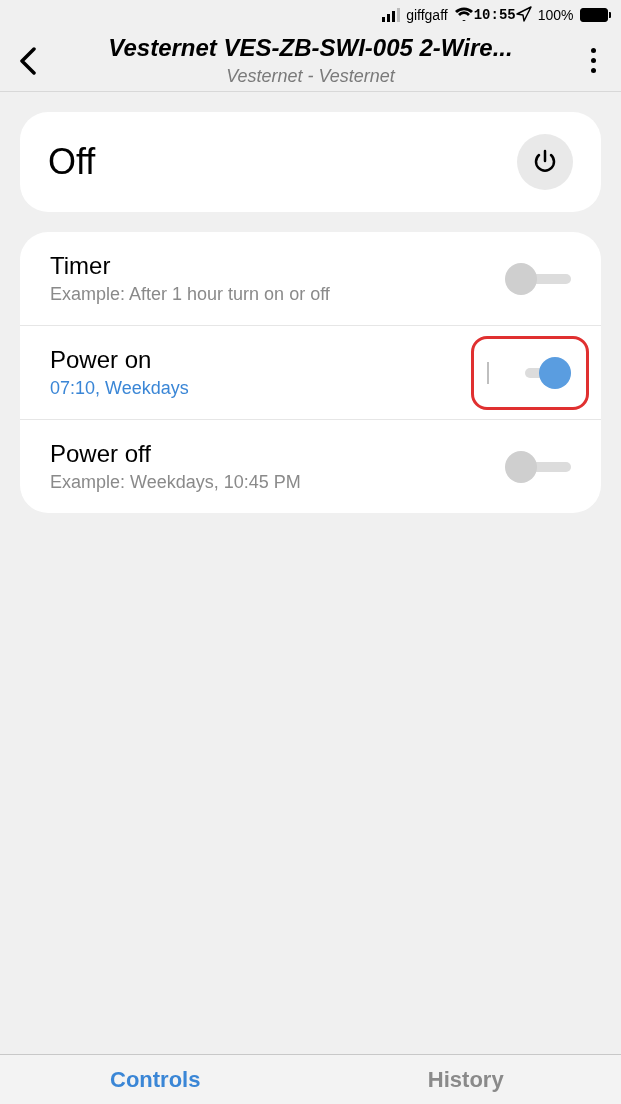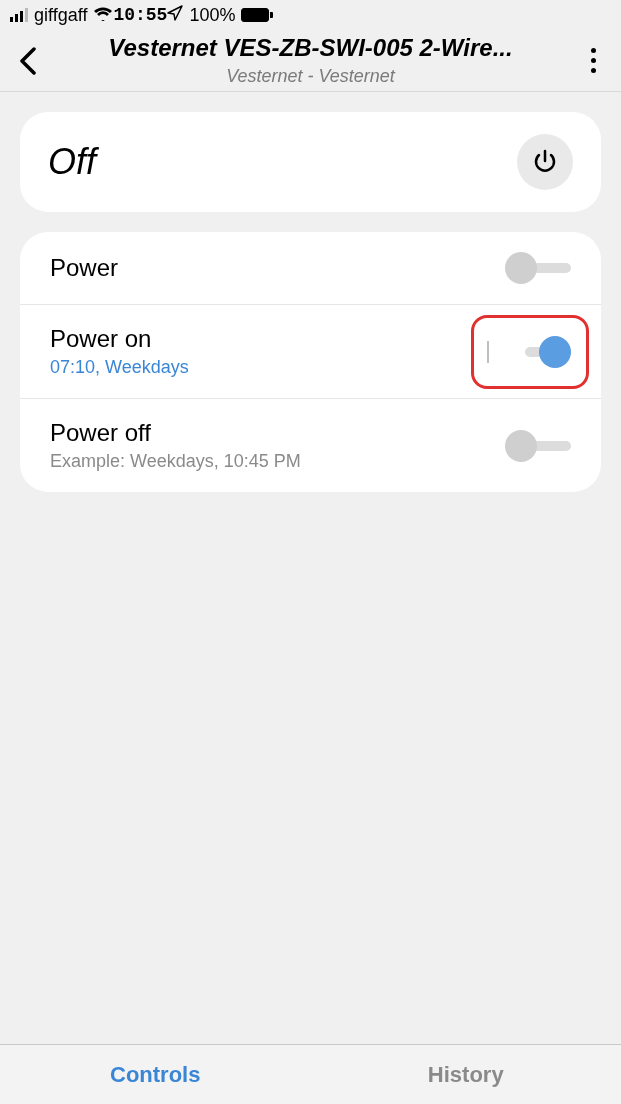--- a/index.html
+++ b/index.html
@@ -10,23 +10,23 @@
     font-family: -apple-system, "Helvetica Neue", Helvetica, Arial, sans-serif;
     display: flex;
     flex-direction: column;
     overflow: hidden;
   }
   
   .status-bar {
     height: 30px;
     display: flex;
     align-items: center;
-    justify-content: flex-start;
+    justify-content: flex-end;
     padding: 12px 10px;
-    font-size: 18px;
+    font-size: 14px;
     font-weight: 500;
     color: #000;
   }
   .status-left, .status-right { display: flex; align-items: center; gap: 6px; }
   .status-center { font-weight: 600; font-family: Liberation Mono, monospace; }
   .signal-icon { display: inline-flex; align-items: flex-end; gap: 2px; }
   .signal-bar { width: 3px; background: #000; }
   .signal-bar.dim { background: #bbb; }
   .signal-bar.b1{height:5px}.signal-bar.b2{height:8px}.signal-bar.b3{height:11px}.signal-bar.b4{height:14px}
   .battery { display: inline-flex; align-items: center; }
@@ -71,21 +71,21 @@
     background: #fff;
     border-radius: 28px;
     margin-bottom: 20px;
   }
   .state-card {
     display: flex;
     align-items: center;
     justify-content: space-between;
     padding: 22px 28px;
   }
-  .state-label { font-size: 36px; font-weight: 400; font-style: italic; }
+  .state-label { font-size: 36px; font-weight: 400; }
   .power-btn {
     width: 56px; height: 56px; border-radius: 50%;
     background: #e9e9e9;
     display: flex; align-items: center; justify-content: center;
     cursor: pointer;
   }
   .list-row {
     padding: 20px 30px;
     display: flex;
     align-items: center;
@@ -119,21 +119,21 @@
   .highlight-box {
     position: absolute;
     border: 3px solid #e03030;
     border-radius: 16px;
     width: 118px; height: 74px;
     right: 12px; top: 50%; transform: translateY(-50%);
     pointer-events: none;
   }
   
   .tab-bar {
-    height: 60px;
+    height: 50px;
     border-top: 1px solid #c8c8c8;
     display: flex;
     background: #f3f3f3;
   }
   .tab {
     flex: 1; display: flex; align-items: center; justify-content: center;
     font-size: 22px; font-weight: 600; color: #8a8a8a; cursor: pointer;
   }
   .tab.active { color: #3a86d6; font-weight: 700; }
 </style>
@@ -198,21 +198,22 @@
         <path d="M14 3 L14 13" stroke="#000" stroke-width="2.5" stroke-linecap="round" fill="none"></path>
         <path d="M8 7 A9 9 0 1 0 20 7" stroke="#000" stroke-width="2.5" stroke-linecap="round" fill="none"></path>
       </svg>
     </div>
   </div>
 
   <div class="card">
 
     <div class="list-row">
       <div class="row-text">
-        <div class="row-title">Power</div>
+        <div class="row-title">Timer</div>
+        <div class="row-sub">Example: After 1 hour turn on or off</div>
       </div>
       <div class="toggle">
         <div class="toggle-track"></div>
           <div class="toggle-knob"></div>
       </div>
     </div>
 
     <div class="list-row">
       <div class="row-text">
         <div class="row-title">Power on</div>

